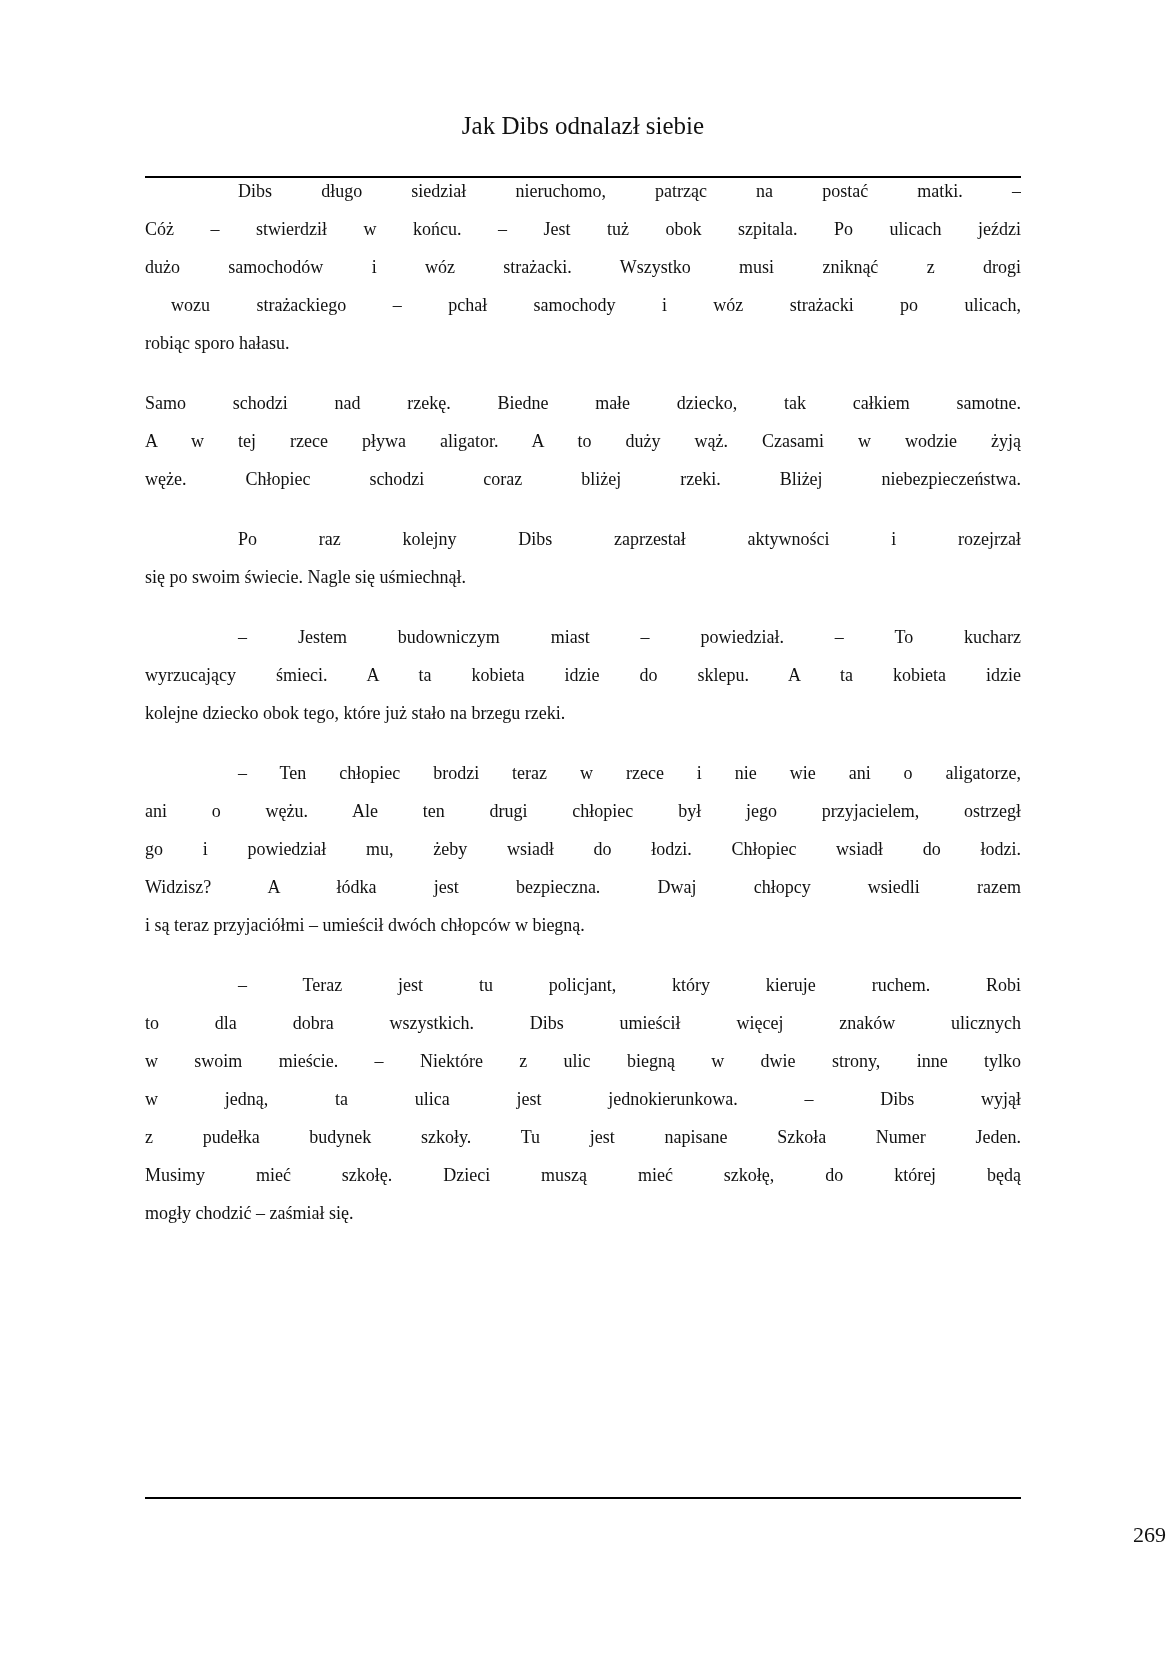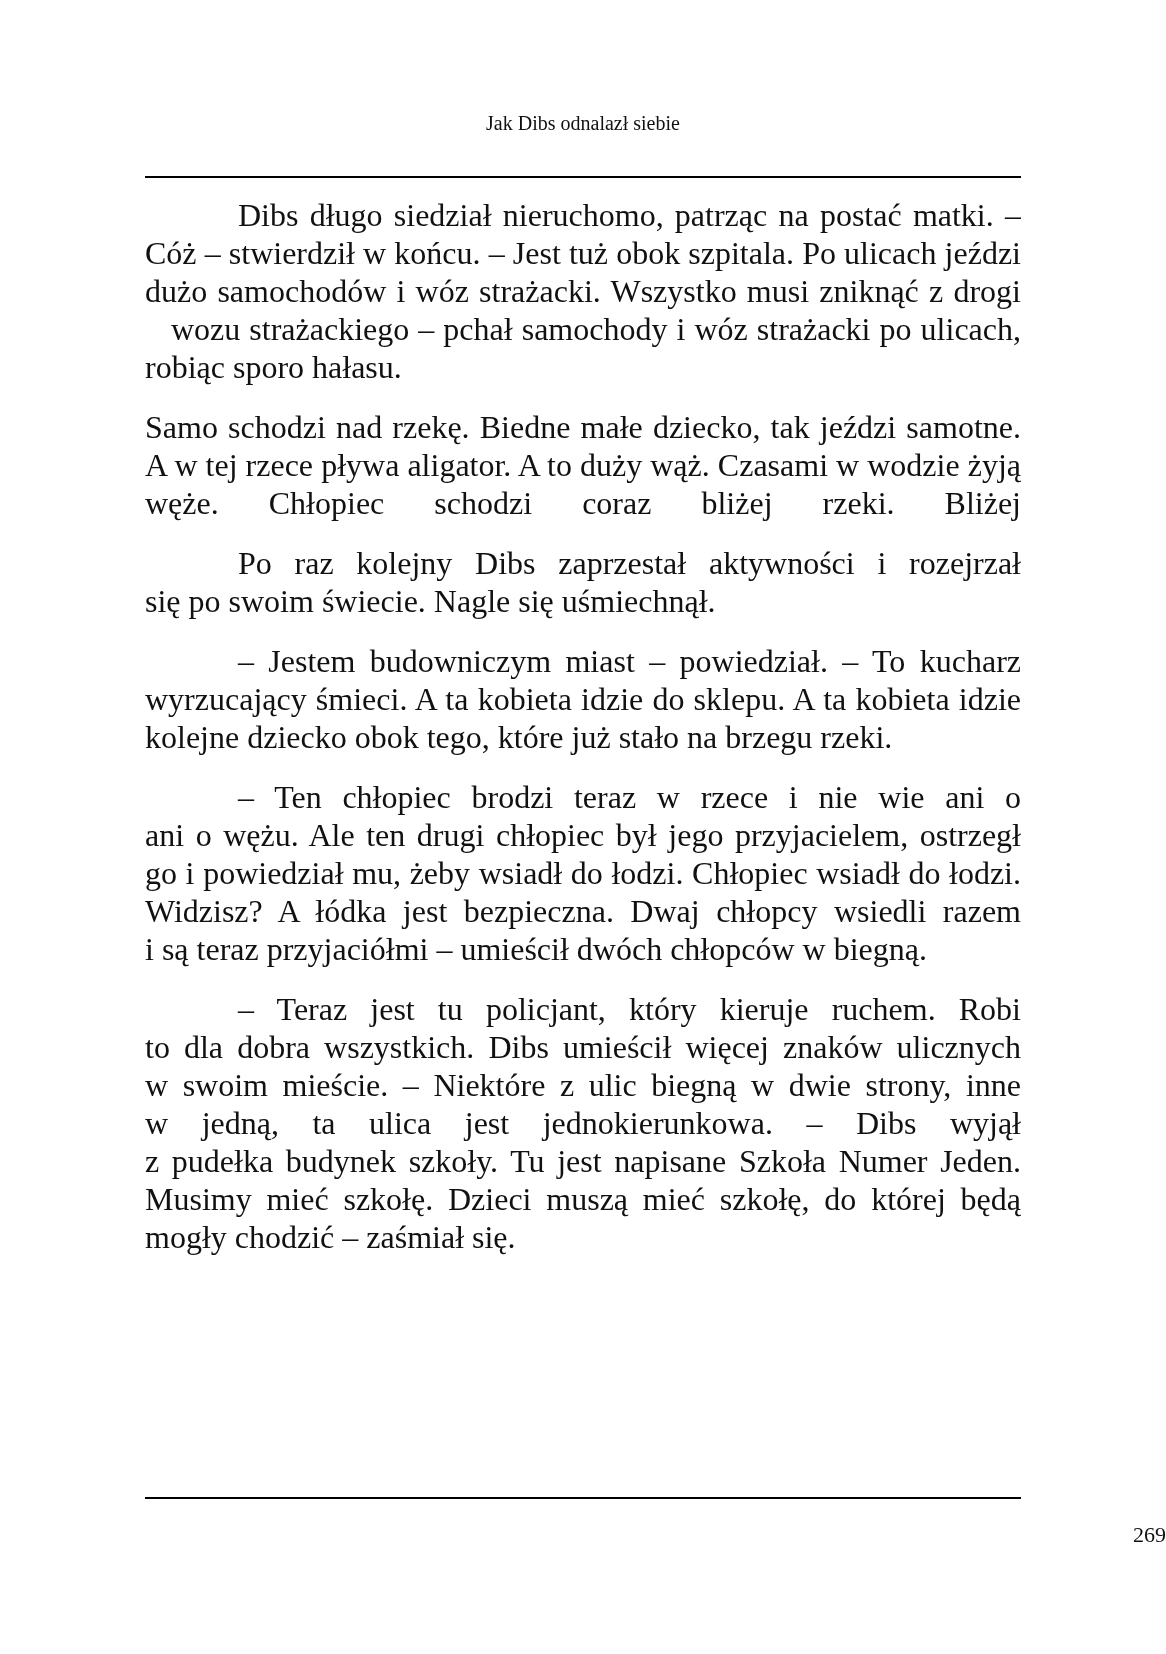--- a/index.html
+++ b/index.html
@@ -1,23 +1,23 @@
 <!DOCTYPE html>
 <html><head>
 <meta charset="utf-8">
 <style>
   html, body { margin: 0; padding: 0; background: #ffffff; }
   body { width: 1166px; height: 1654px; position: relative; overflow: hidden;
          font-family: "Liberation Serif", "DejaVu Serif", serif; color: #111111; }
   .running-head { position: absolute; top: 112px; left: 0; width: 1166px; text-align: center;
-         font-size: 20px; letter-spacing: 0px; }
+         font-size: 25px; letter-spacing: 0px; }
   .rule { position: absolute; left: 145px; width: 876px; height: 2px; background: #000; }
   .rule.top { top: 176px; }
   .rule.bottom { top: 1497px; }
-  .body-text { position: absolute; left: 145px; top: 196px; width: 876px; font-size: 32px; }
+  .body-text { position: absolute; left: 145px; top: 172px; width: 876px; font-size: 18px; }
   .para { margin: 0 0 22px 0; }
   .line { display: block; height: 38px; line-height: 38px; text-align: justify; text-align-last: justify; white-space: nowrap; }
   .line.first { text-indent: 93px; }
   .line.last { text-align: left; text-align-last: left; }
   .page-number { position: absolute; top: 1522px; left: 0; width: 1166px; text-align: right; font-size: 22px; }
 </style>
 </head>
 <body>
 
 <div class="running-head">Jak Dibs odnalazł siebie</div>
@@ -25,21 +25,21 @@
 
 <div class="body-text">
   <p class="para">
     <span class="line first" style="white-space: normal; overflow: hidden;">Dibs długo siedział nieruchomo, patrząc na postać matki. –</span>
     <span class="line" style="white-space: normal; overflow: hidden;">Cóż – stwierdził w końcu. – Jest tuż obok szpitala. Po ulicach jeździ</span>
     <span class="line" style="white-space: normal; overflow: hidden;">dużo samochodów i wóz strażacki. Wszystko musi zniknąć z drogi</span>
     <span class="line" style="white-space: normal; overflow: hidden; margin-left: 26px;">wozu strażackiego – pchał samochody i wóz strażacki po ulicach,</span>
     <span class="line last">robiąc sporo hałasu.</span>
   </p>
   <p class="para">
-    <span class="line" style="white-space: normal; overflow: hidden;">Samo schodzi nad rzekę. Biedne małe dziecko, tak jeździ samotne.</span>
+    <span class="line" style="white-space: normal; overflow: hidden;">Samo schodzi nad rzekę. Biedne małe dziecko, tak całkiem samotne.</span>
     <span class="line" style="white-space: normal; overflow: hidden;">A w tej rzece pływa aligator. A to duży wąż. Czasami w wodzie żyją</span>
     <span class="line" style="white-space: normal; overflow: hidden;">węże. Chłopiec schodzi coraz bliżej rzeki. Bliżej niebezpieczeństwa.</span>
   </p>
   <p class="para">
     <span class="line first" style="white-space: normal; overflow: hidden;">Po raz kolejny Dibs zaprzestał aktywności i rozejrzał</span>
     <span class="line last">się po swoim świecie. Nagle się uśmiechnął.</span>
   </p>
   <p class="para">
     <span class="line first" style="white-space: normal; overflow: hidden;">– Jestem budowniczym miast – powiedział. – To kucharz</span>
     <span class="line" style="white-space: normal; overflow: hidden;">wyrzucający śmieci. A ta kobieta idzie do sklepu. A ta kobieta idzie</span>

